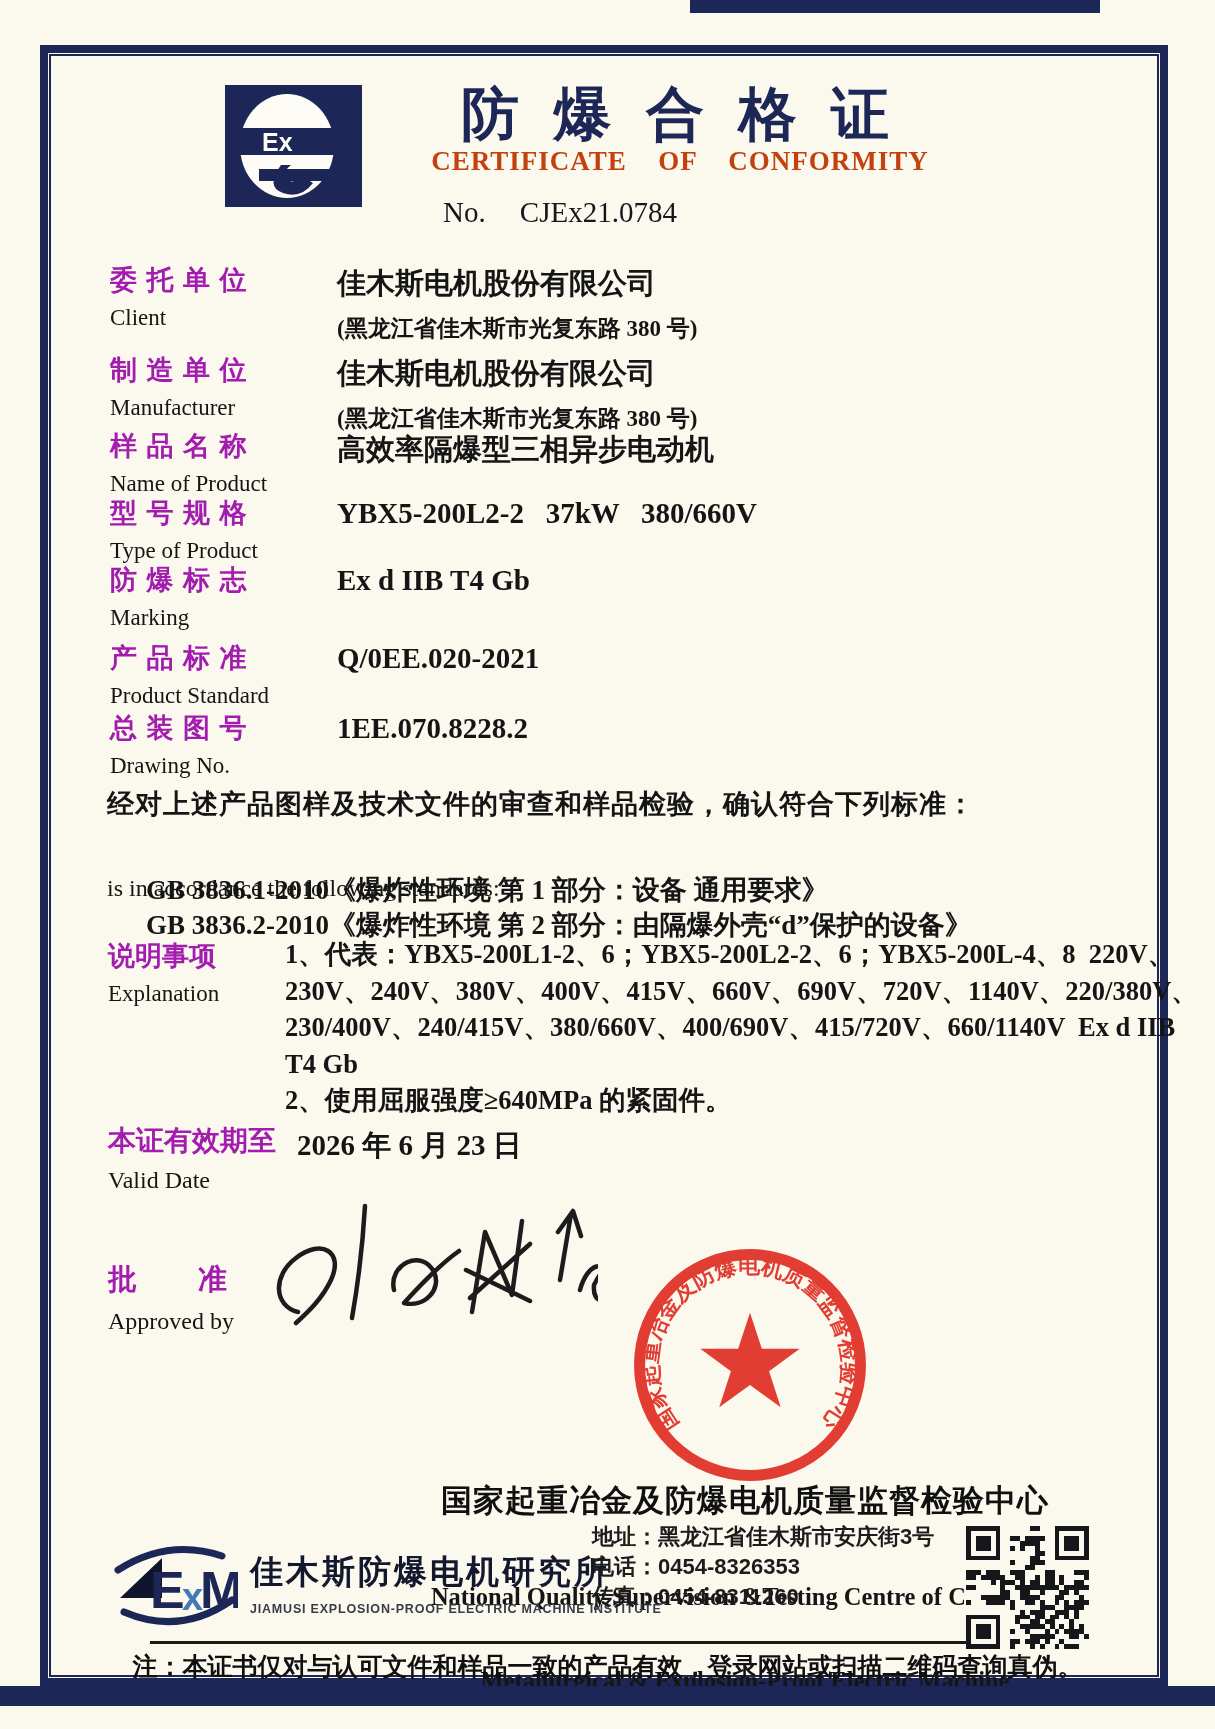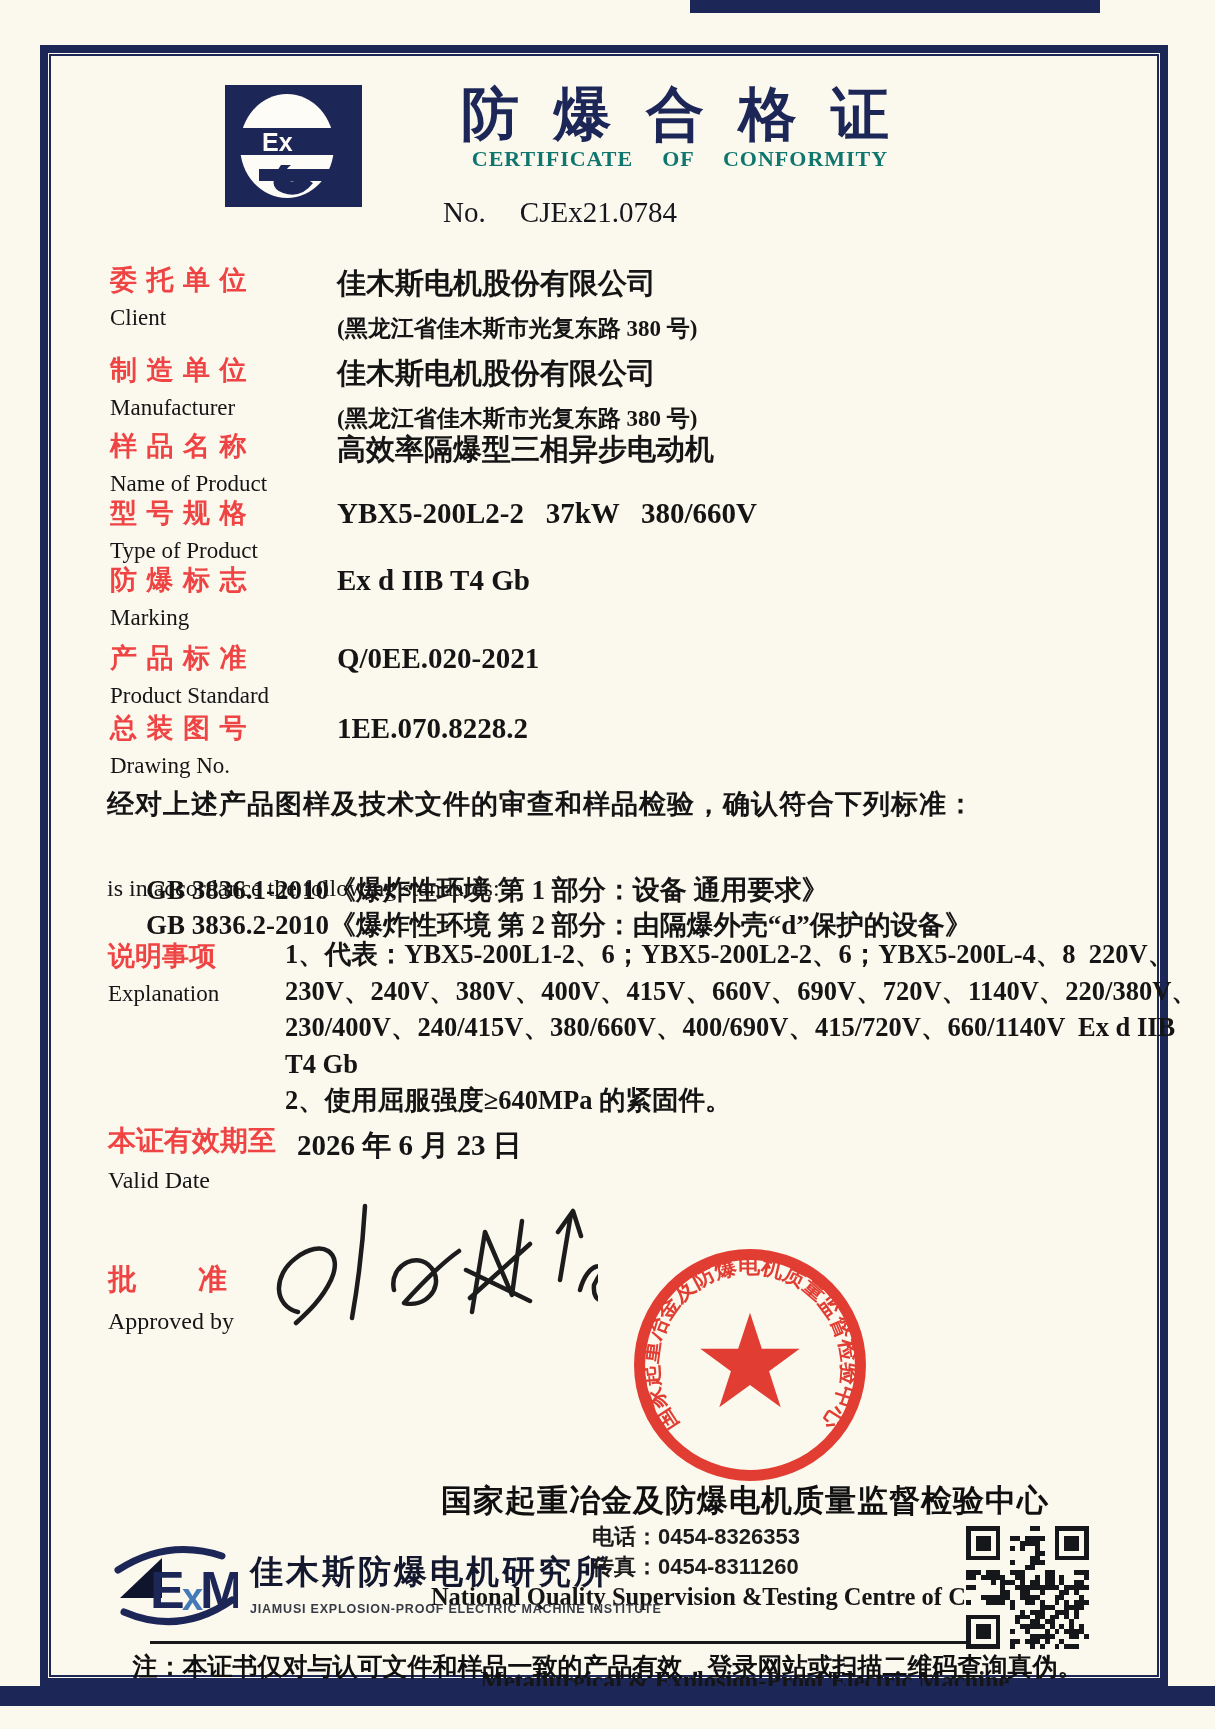--- a/index.html
+++ b/index.html
@@ -2,27 +2,27 @@
 <html><head>
 <meta charset="utf-8">
 <style>
   html,body{margin:0;padding:0;background:#fbf8ee;}
   body{width:1215px;height:1729px;position:relative;font-family:"Liberation Serif","DejaVu Serif",serif;color:#151515;overflow:hidden;}
   .abs{position:absolute;}
   .frame{position:absolute;left:40px;top:45px;width:1128px;height:1641px;border:8px solid #1d2757;box-sizing:border-box;}
   .frame-inner{position:absolute;inset:1px;border:2px solid #1d2757;}
   .band{position:absolute;background:#1d2757;}
   .title-cn{left:385px;top:76px;width:590px;text-align:center;font-size:58px;font-weight:bold;letter-spacing:10px;color:#1d2757;white-space:pre;}
-  .title-en{left:385px;top:146px;width:590px;text-align:center;font-size:22px;font-weight:bold;color:#0f766e;letter-spacing:1px;word-spacing:8px;white-space:pre;}
+  .title-en{left:385px;top:146px;width:590px;text-align:center;font-size:27px;font-weight:bold;color:#c2410c;letter-spacing:1px;word-spacing:8px;white-space:pre;}
   .certno{left:55px;top:196px;width:1010px;text-align:center;font-size:29px;color:#16171c;}
   .certno .gap{display:inline-block;width:34px;}
   .field-row{position:absolute;left:0;top:0;width:1215px;}
   .fr-label{position:absolute;left:110px;top:0;}
   .fr-value{position:absolute;left:337px;top:2px;}
-  .lblcn{font-family:"Liberation Sans","DejaVu Sans",sans-serif;font-weight:bold;font-size:27px;color:#ef4444;letter-spacing:1px;white-space:pre;}
+  .lblcn{font-family:"Liberation Sans","DejaVu Sans",sans-serif;font-weight:bold;font-size:27px;color:#a21caf;letter-spacing:1px;white-space:pre;}
   .lblen{font-size:23px;margin-top:7px;white-space:pre;}
   .val{font-size:29px;font-weight:bold;white-space:pre;}
   .val2{font-size:23px;font-weight:bold;margin-top:9px;white-space:pre;}
   .stmt-cn{left:107px;top:786px;font-family:"Liberation Sans","DejaVu Sans",sans-serif;font-weight:bold;font-size:27px;letter-spacing:1px;white-space:pre;}
   .stmt-en{left:107px;top:821px;font-size:24px;line-height:27px;white-space:pre;}
   .std-line{font-size:27px;font-weight:bold;white-space:pre;}
   .expl-line{font-size:26.5px;font-weight:bold;line-height:36.5px;white-space:pre;}
   .sig-svg{left:268px;top:1190px;}
   .stamp{left:627px;top:1242px;width:246px;height:246px;opacity:.9;mix-blend-mode:multiply;}
   .org-block{left:380px;top:1480px;width:730px;text-align:center;}
@@ -192,20 +192,21 @@
   <text x="72" y="74" font-family="Liberation Sans, sans-serif" font-weight="bold" font-size="38" fill="#447ab8">x</text>
   <text x="90" y="72" font-family="Liberation Sans, sans-serif" font-weight="bold" font-size="52" fill="#1d2757">M</text>
 </svg>
 
 <div class="abs" style="left:250px;top:1550px;">
   <div class="inst-cn">佳木斯防爆电机研究所</div>
   <div class="inst-en">JIAMUSI EXPLOSION-PROOF ELECTRIC MACHINE INSTITUTE</div>
 </div>
 
 <div class="abs" style="left:592px;top:1522px;">
+  <div class="addr-line">地址：黑龙江省佳木斯市安庆街3号</div>
   <div class="addr-line">电话：0454-8326353</div>
   <div class="addr-line">传真：0454-8311260</div>
 </div>
 
 <div class="abs sep"></div>
 <div class="abs qr"><svg viewBox="0 0 25 25" width="100%" height="100%" fill="#16171b" shape-rendering="crispEdges">
       <rect x="0" y="0" width="7" height="7"></rect>
       <rect x="1" y="1" width="5" height="5" fill="#fbf8ee"></rect>
       <rect x="2" y="2" width="3" height="3"></rect>
       <rect x="18" y="0" width="7" height="7"></rect>

